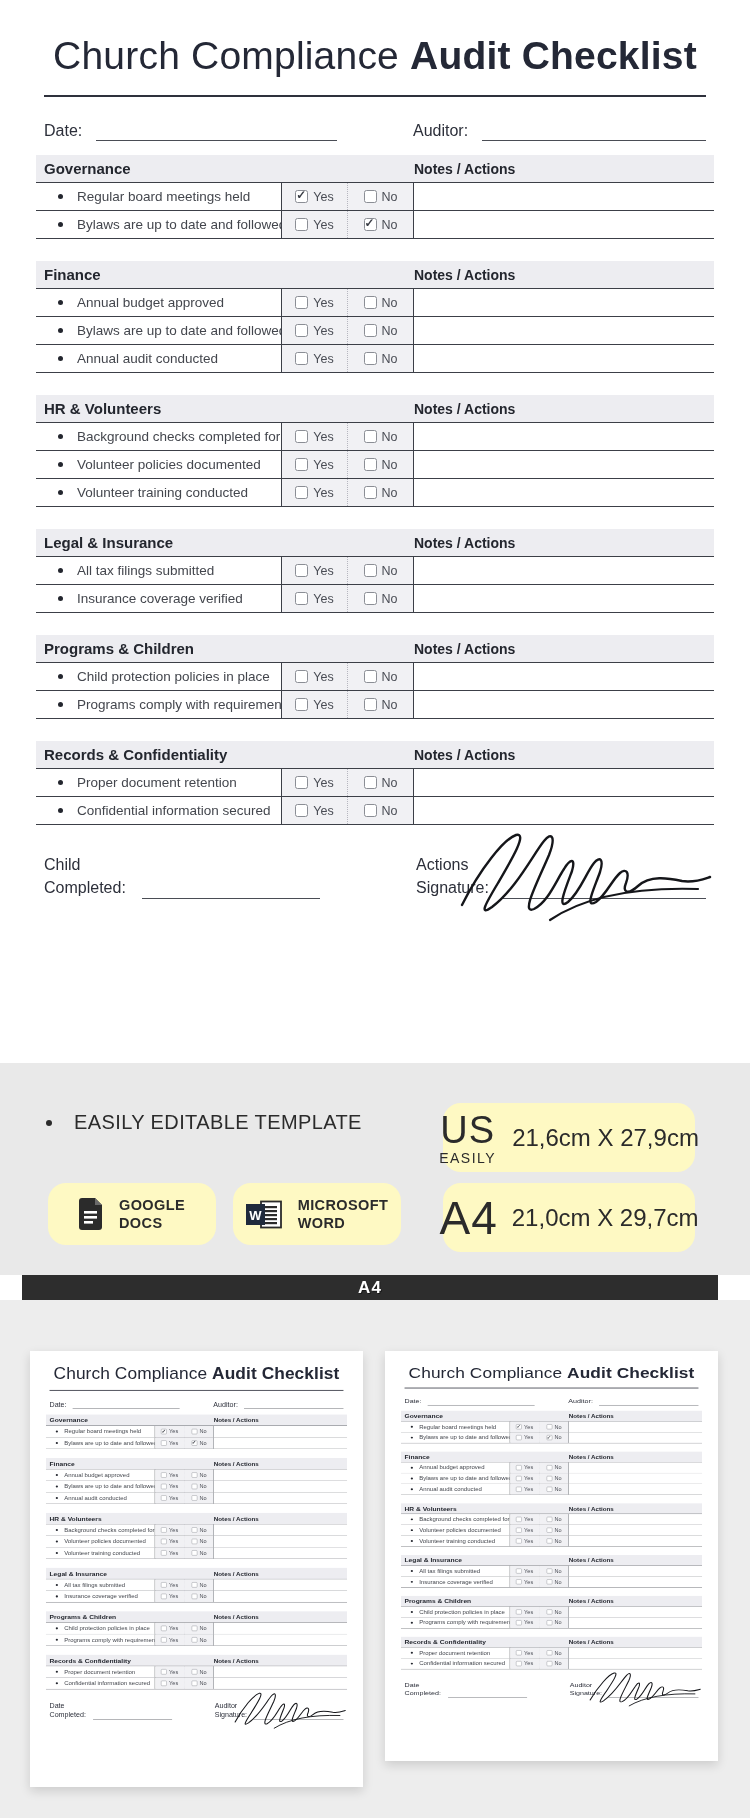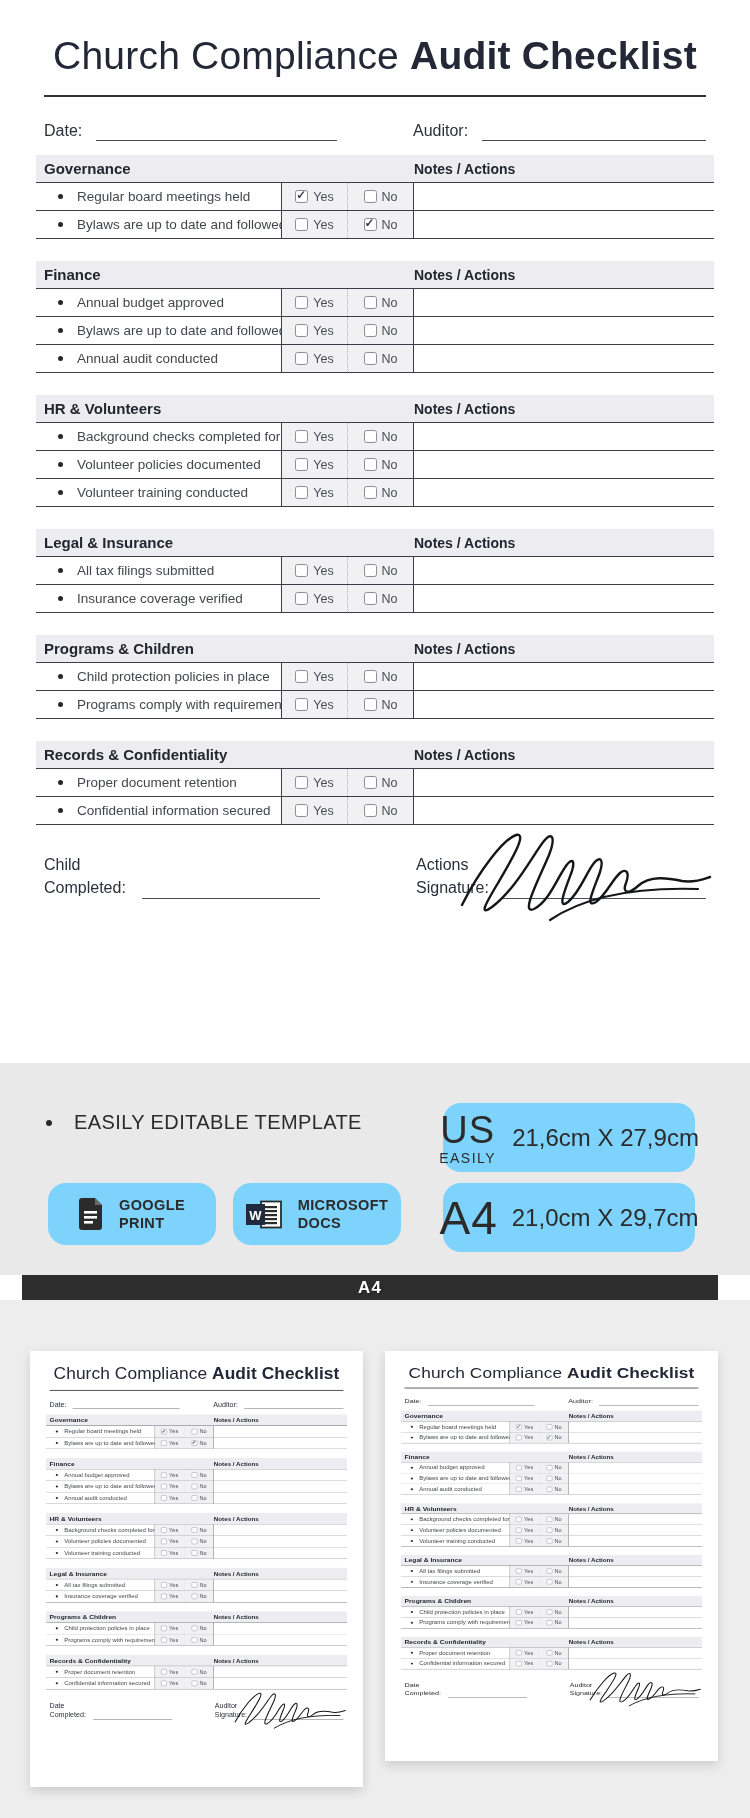--- a/index.html
+++ b/index.html
@@ -52,21 +52,21 @@
   .cpl-right .cpl-line{flex:1;margin-left:14px;}
   .sig-wrap{position:absolute;right:-10px;bottom:-24px;width:262px;height:98px;pointer-events:none;}
 
   
   .promo-band{position:absolute;top:1063px;left:0;width:750px;height:212px;background:#e9e9e9;}
   .features{position:absolute;left:46px;top:48px;}
   .feature{display:flex;align-items:center;margin-bottom:17px;}
   .feature-dot{width:6px;height:6px;border-radius:50%;background:#2b2b2b;margin-right:22px;}
   .feature-text{font-size:20px;color:#2b2b2b;letter-spacing:.4px;font-weight:500;white-space:nowrap;}
 
-  .badge{position:absolute;background:#7dd3fc;border-radius:18px;display:flex;
+  .badge{position:absolute;background:#fef9c3;border-radius:18px;display:flex;
          align-items:center;justify-content:center;}
   .badge-us{left:443px;top:40px;width:252px;height:69px;gap:16px;}
   .badge-a4{left:443px;top:120px;width:252px;height:69px;gap:14px;}
   .fmt-name-wrap{text-align:center;line-height:1;}
   .fmt-name{font-size:38px;font-weight:300;color:#2b2b2b;letter-spacing:1px;}
   .badge-a4 .fmt-name{font-size:46px;}
   .fmt-sub{font-size:14px;letter-spacing:1.5px;color:#2b2b2b;margin-top:2px;font-weight:400;}
   .fmt-dims{font-size:24px;color:#2b2b2b;font-weight:400;white-space:nowrap;}
 
   .badge-app{top:120px;height:62px;gap:14px;}
@@ -397,36 +397,36 @@
 
     <div class="badge badge-app badge-docs">
       <svg width="26" height="32" viewBox="0 0 26 32">
         <path d="M3 0 H16 L23 7 V29 a3 3 0 0 1 -3 3 H3 a3 3 0 0 1 -3 -3 V3 a3 3 0 0 1 3 -3 Z" fill="#2b2b2b"></path>
         <path d="M16 0 L23 7 H16 Z" fill="#6a6a6a"></path>
         <rect x="5" y="13" width="13" height="2.6" fill="#ffffff"></rect>
         <rect x="5" y="18" width="13" height="2.6" fill="#ffffff"></rect>
         <rect x="5" y="23" width="9" height="2.6" fill="#ffffff"></rect>
       </svg>
       <span class="app-text">GOOGLE
-PRINT</span>
+DOCS</span>
     </div>
 
     <div class="badge badge-app badge-word">
       <svg width="38" height="31" viewBox="0 0 38 31">
         <rect x="15" y="2.5" width="20" height="26" fill="#ffffff" stroke="#2b2b2b" stroke-width="1.8"></rect>
         <rect x="19" y="7" width="12" height="2.2" fill="#2b2b2b"></rect>
         <rect x="19" y="11" width="12" height="2.2" fill="#2b2b2b"></rect>
         <rect x="19" y="15" width="12" height="2.2" fill="#2b2b2b"></rect>
         <rect x="19" y="19" width="12" height="2.2" fill="#2b2b2b"></rect>
         <rect x="19" y="23" width="12" height="2.2" fill="#2b2b2b"></rect>
         <rect x="0" y="5" width="19" height="21" fill="#1f2a3c"></rect>
         <text x="9.5" y="21" text-anchor="middle" font-family="Liberation Sans, sans-serif" font-size="13" font-weight="bold" fill="#ffffff">W</text>
       </svg>
       <span class="app-text">MICROSOFT
-DOCS</span>
+WORD</span>
     </div>
   </div>
 
   <div class="format-bar">
     <div class="fb-half">A4</div>
   </div>
 
   <div class="preview-area">
     <div class="preview-page" id="preview-a4">
       <div class="page-content" id="a4-page">

